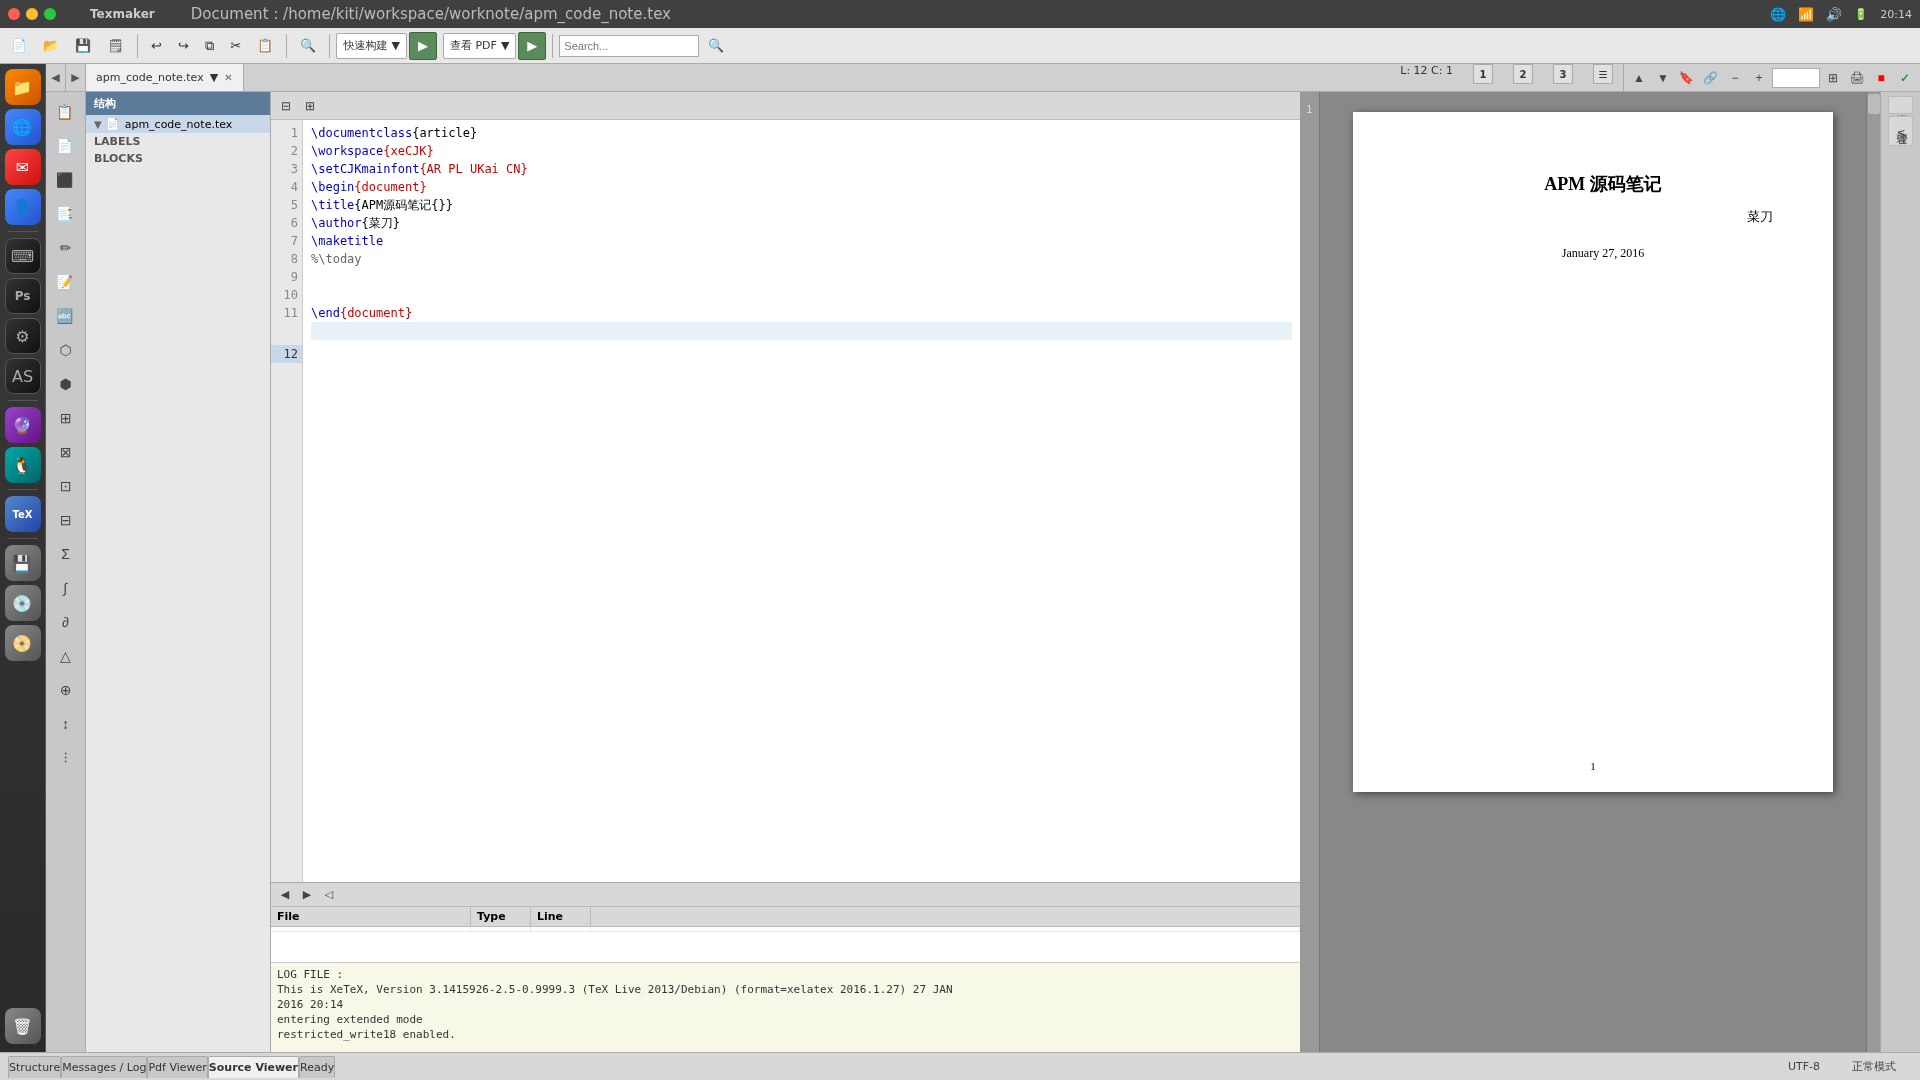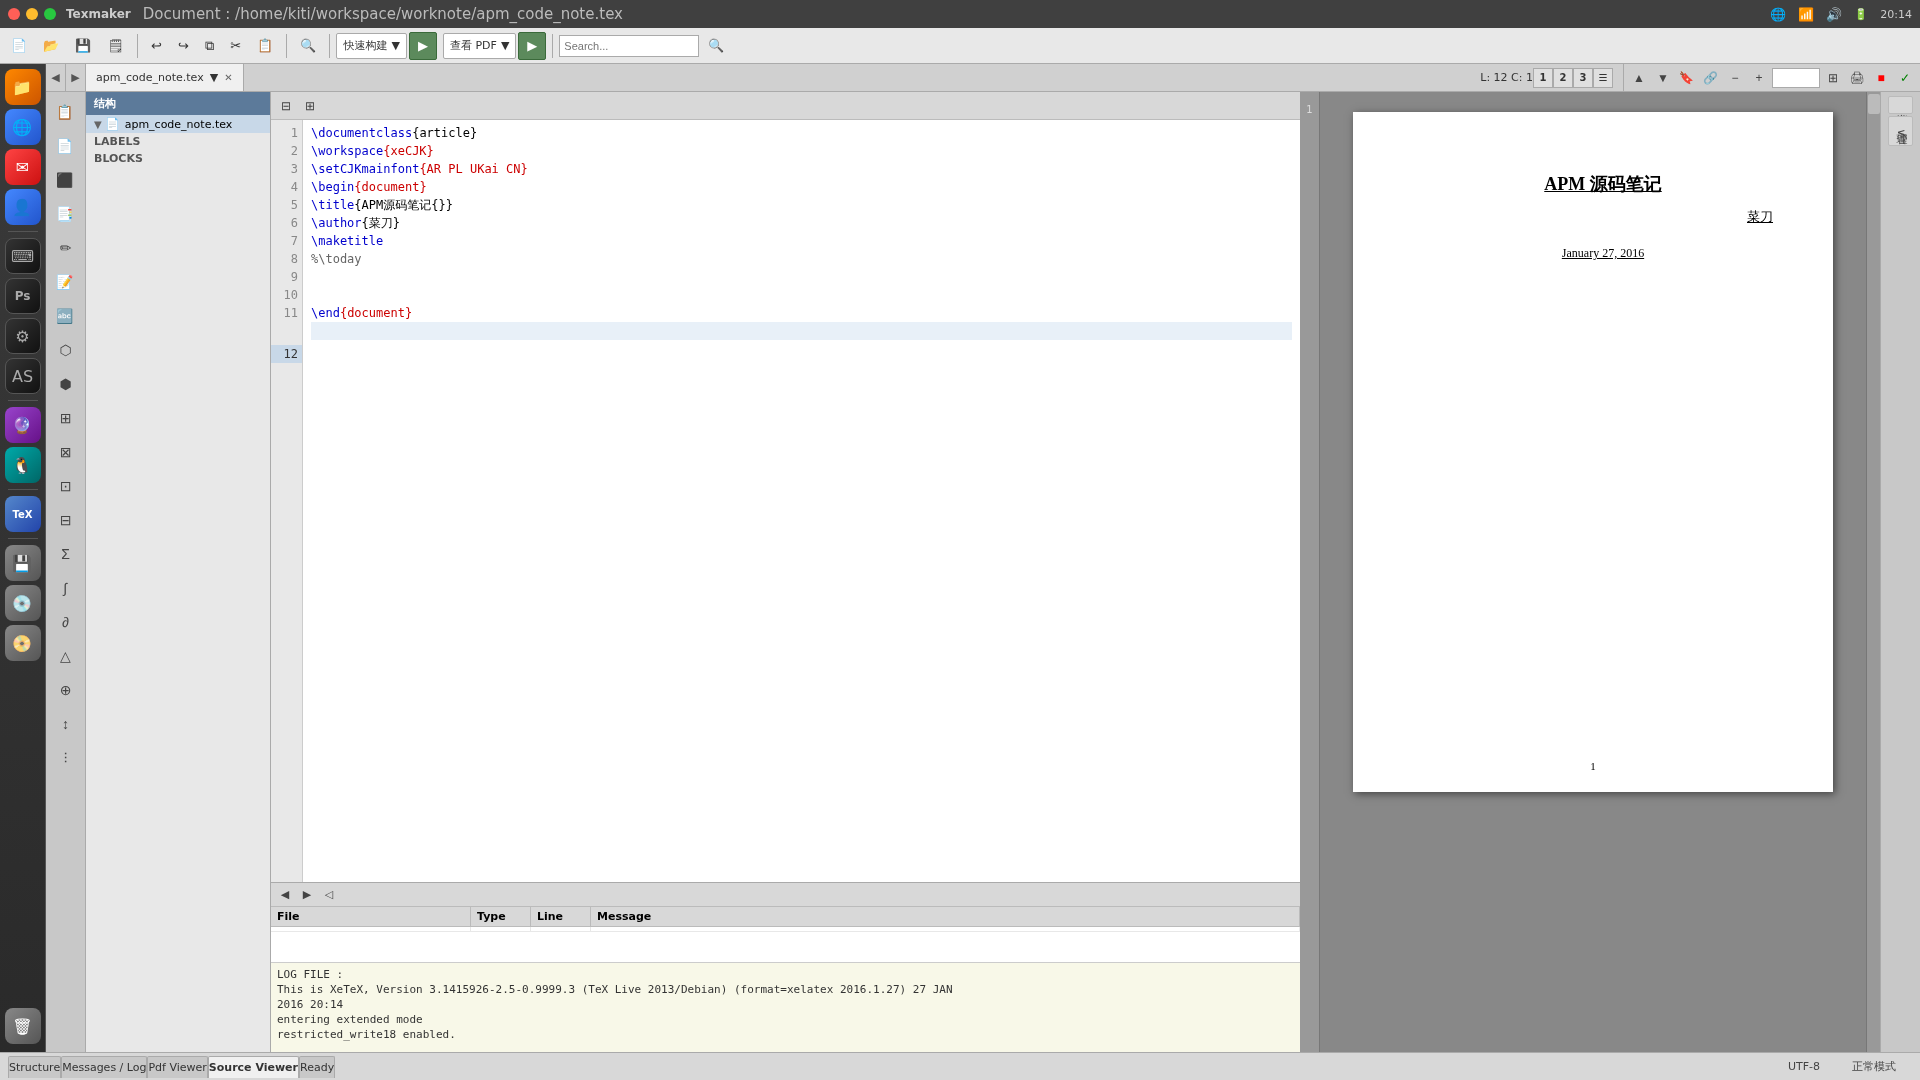--- a/index.html
+++ b/index.html
@@ -7,20 +7,21 @@
 
     
     #titlebar {
       height: 28px;
       background: #404040;
       display: flex;
       align-items: center;
       padding: 0 8px;
       color: #ccc;
       font-size: 12px;
+      gap: 24px;
     }
     #titlebar .window-controls { display: flex; gap: 6px; margin-right: 10px; }
     #titlebar .window-controls span { width: 12px; height: 12px; border-radius: 50%; display: inline-block; }
     .btn-close { background: #ff5f57; }
     .btn-min { background: #febc2e; }
     .btn-max { background: #28c840; }
 
     
     #toolbar {
       height: 36px;
@@ -88,25 +89,24 @@
       font-size: 11px;
       gap: 6px;
       color: #333;
     }
     .tab.active { background: #f0f0f0; }
     .tab-close { color: #666; font-size: 10px; cursor: pointer; }
 
     
     #lineinfo {
       display: flex;
-      align-items: center;
       padding: 0 10px;
       font-size: 11px;
       color: #333;
-      gap: 0;
+      gap: 20px;
       margin-left: auto;
     }
     .lineinfo-btn {
       width: 20px; height: 20px;
       background: #e0e0e0;
       border: 1px solid #aaa;
       display: flex; align-items: center; justify-content: center;
       font-size: 10px; font-weight: bold; cursor: pointer;
       color: #333;
     }
@@ -631,21 +631,20 @@
           <div id="message-panel">
             <div id="message-toolbar">
               <button class="msg-btn">◀</button>
               <button class="msg-btn">▶</button>
               <button class="msg-btn">◁</button>
             </div>
             <div id="message-table-header">
               <div class="msg-col-header">File</div>
               <div class="msg-col-header">Type</div>
               <div class="msg-col-header">Line</div>
-              <div class="msg-col-header">Message</div>
             </div>
             <div id="message-rows">
               <div class="msg-row">
                 <div class="msg-cell"></div>
                 <div class="msg-cell"></div>
                 <div class="msg-cell"></div>
                 <div class="msg-cell"></div>
               </div>
             </div>
             <div id="log-panel">
@@ -657,21 +656,21 @@
             </div>
           </div>
 
         </div>
 
         <div class="pdf-side">
 
           <div style="width:20px;background:#999;border-right:1px solid #777;display:flex;flex-direction:column;align-items:center;padding:4px 0;">
             <div style="font-size:10px;color:#ddd;margin-top:8px;">1</div>
           </div>
-          <div style="flex:1;display:flex;flex-direction:column;overflow:hidden;text-decoration:underline;">
+          <div style="flex:1;display:flex;flex-direction:column;overflow:hidden;">
             <div id="pdf-content">
               <div id="pdf-page">
                 <div id="pdf-page-title">APM 源码笔记</div>
                 <div id="pdf-page-author">菜刀</div>
                 <div id="pdf-page-date">January 27, 2016</div>
                 <div id="pdf-page-number">1</div>
               </div>
             </div>
           </div>
 

